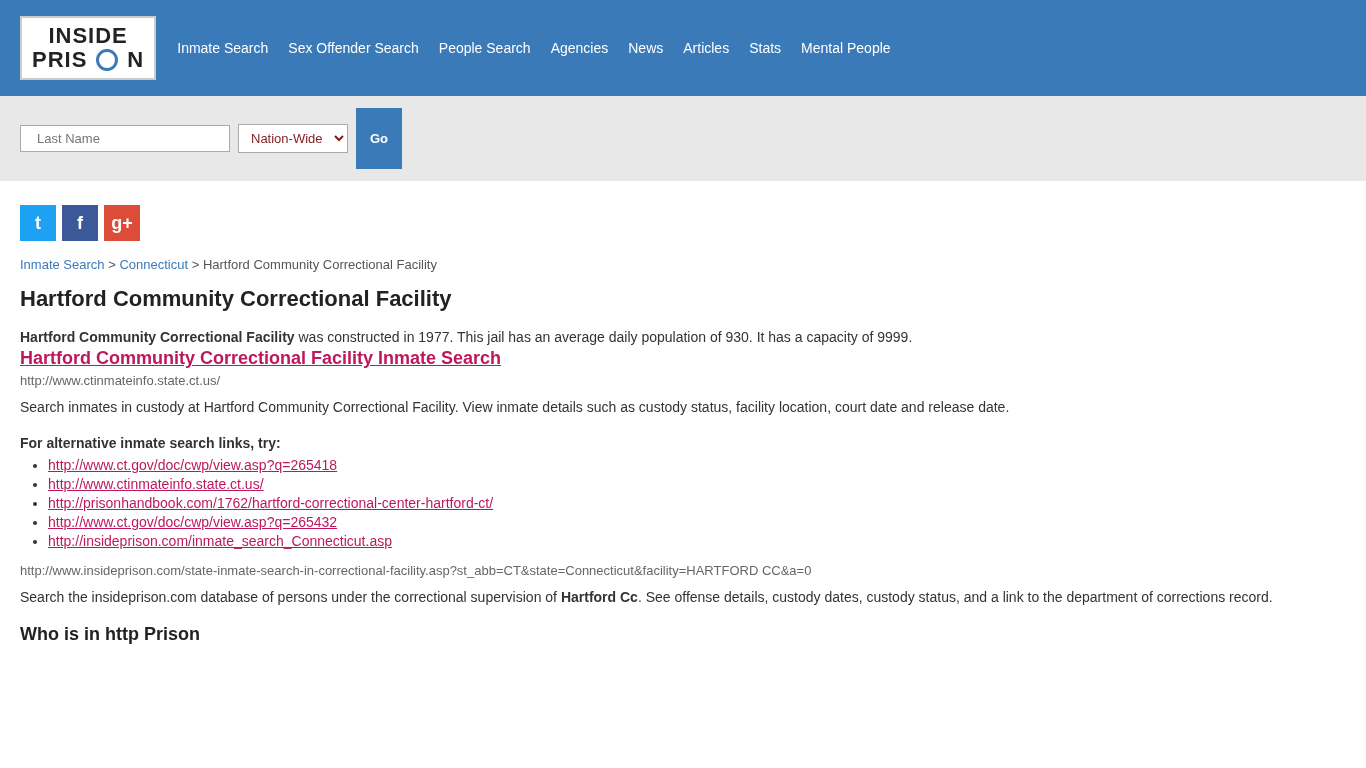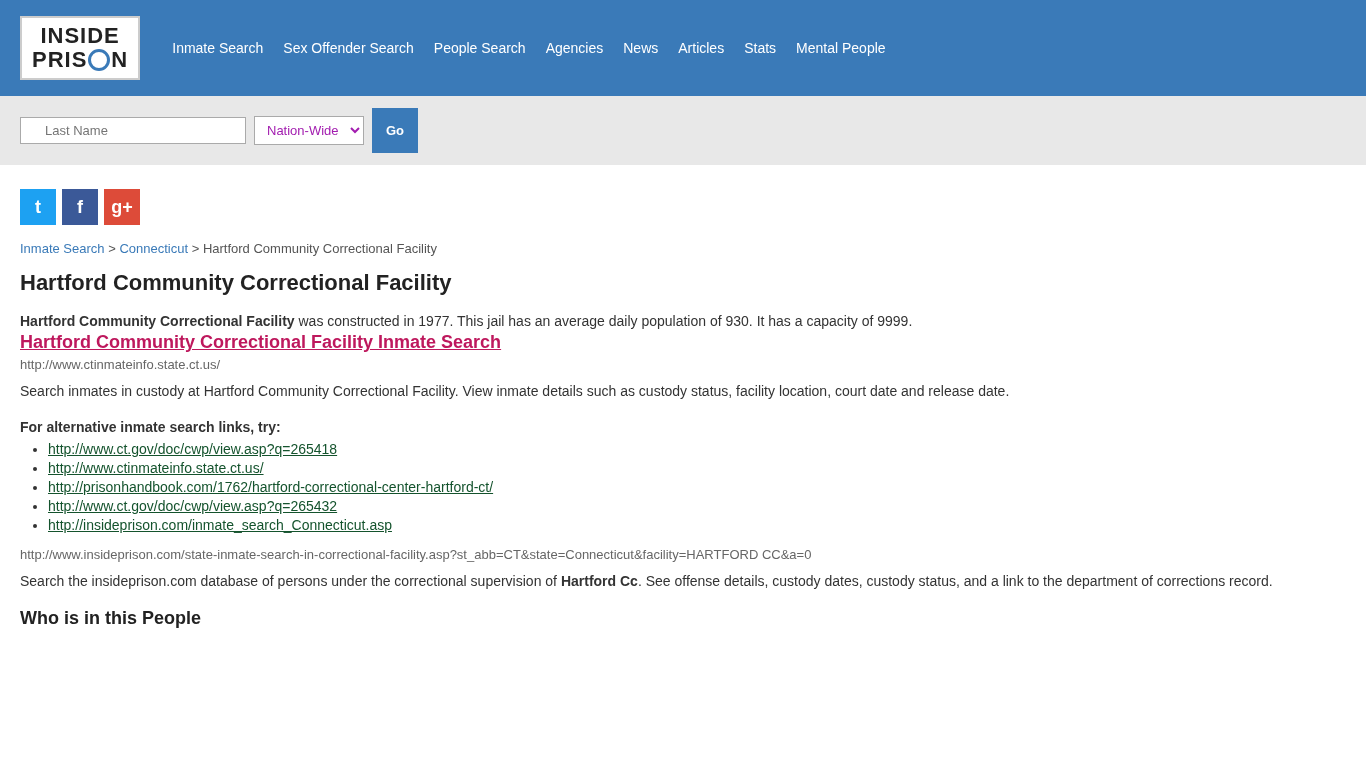--- a/index.html
+++ b/index.html
@@ -10,39 +10,39 @@
       background-color: #3a7ab8;
       display: flex;
       align-items: center;
       padding: 8px 20px;
       min-height: 96px;
     }
     #logo-box {
       background: #fff;
       border: 2px solid #ccc;
       padding: 6px 10px;
-      margin-right: 24px;
+      margin-right: 13px;
       min-width: 120px;
       text-align: center;
       line-height: 1.1;
     }
     #logo-text-inside {
       font-size: 22px;
       font-weight: bold;
       color: #222;
       letter-spacing: 1px;
     }
     #logo-text-prison {
       font-size: 22px;
       font-weight: bold;
       color: #222;
       display: flex;
       align-items: center;
       justify-content: center;
-      gap: 0;
+      gap: 8px;
       letter-spacing: 1px;
     }
     #logo-o {
       display: inline-block;
       width: 22px;
       height: 22px;
       border: 3px solid #3a7ab8;
       border-radius: 50%;
       position: relative;
       margin: 0 1px;
@@ -65,38 +65,38 @@
 
     
     #search-bar {
       background: #e8e8e8;
       padding: 12px 20px;
       display: flex;
       align-items: center;
       gap: 8px;
     }
     #search-bar input {
-      padding: 5px 24px;
+      padding: 5px 16px;
       border: 1px solid #aaa;
       font-size: 13px;
       color: #666;
       min-width: 130px;
     }
     #search-bar select {
       padding: 5px 8px;
       border: 1px solid #aaa;
       font-size: 13px;
-      color: #a21caf;
+      color: #7f1d1d;
       background: #fff;
     }
     #go-btn {
       background: #3a7ab8;
       color: #fff;
       border: none;
-      padding: 15px 14px;
+      padding: 23px 14px;
       font-size: 13px;
       font-weight: bold;
       cursor: pointer;
     }
 
     
     #main {
       padding: 16px 20px;
       max-width: 1340px;
     }
@@ -175,21 +175,21 @@
       font-weight: bold;
     }
     ul.alt-links {
       margin-left: 28px;
       margin-bottom: 14px;
     }
     ul.alt-links li {
       margin-bottom: 3px;
     }
     ul.alt-links li a {
-      color: #14532d;
+      color: #be185d;
       text-decoration: underline;
       font-size: 14px;
     }
 
     .section-desc {
       font-size: 14px;
       line-height: 1.6;
       color: #333;
       margin-bottom: 16px;
     }
@@ -275,15 +275,15 @@
     <li><a href="#">http://prisonhandbook.com/1762/hartford-correctional-center-hartford-ct/</a></li>
     <li><a href="#">http://www.ct.gov/doc/cwp/view.asp?q=265432</a></li>
     <li><a href="#">http://insideprison.com/inmate_search_Connecticut.asp</a></li>
   </ul>
 
   <div class="url-text">http://www.insideprison.com/state-inmate-search-in-correctional-facility.asp?st_abb=CT&amp;state=Connecticut&amp;facility=HARTFORD CC&amp;a=0</div>
   <p class="section-desc">
     <span>Search the insideprison.com database of persons under the correctional supervision of </span><strong>Hartford Cc</strong><span>. See offense details, custody dates, custody status, and a link to the department of corrections record.</span>
   </p>
 
-  <h2 class="who-title">Who is in this People</h2>
+  <h2 class="who-title">Who is in http Prison</h2>
 
 </div>
 
 </body></html>

